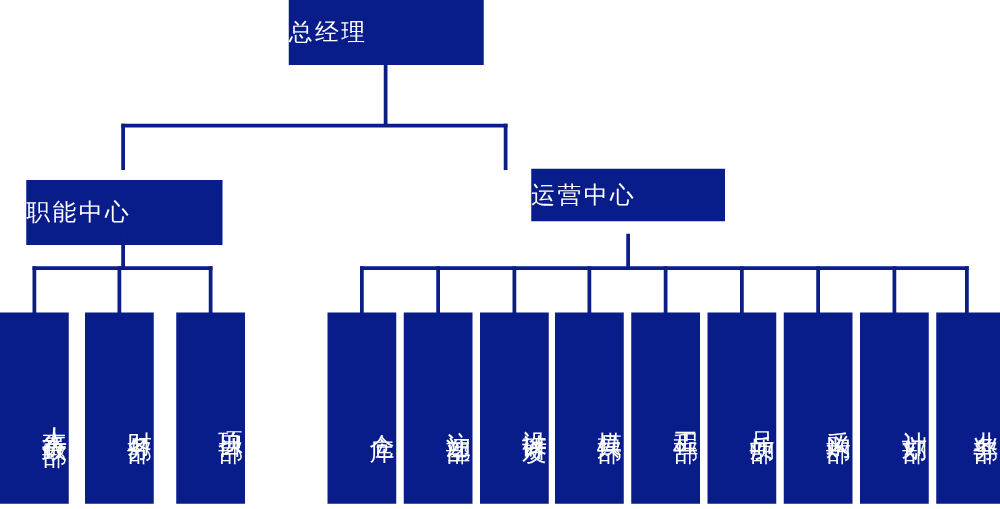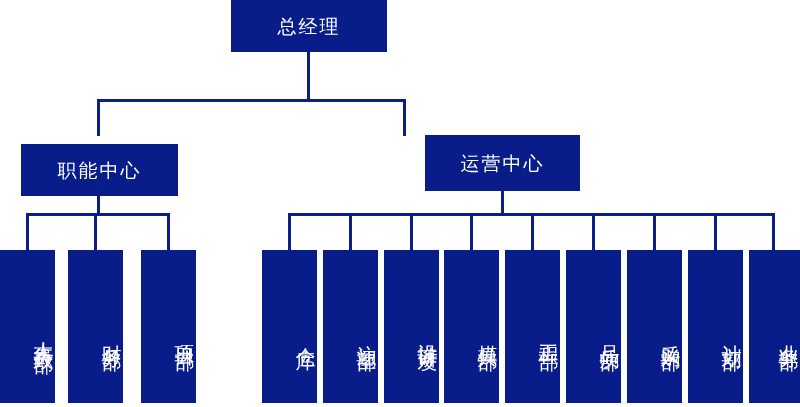--- a/index.html
+++ b/index.html
@@ -16,21 +16,21 @@
     height: 407px;
     background: #ffffff;
     overflow: hidden;
   }
   .node {
     position: absolute;
     background: #081C8A;
     color: #ffffff;
     display: flex;
     align-items: center;
-    justify-content: center;
+    justify-content: flex-start;
     box-sizing: border-box;
     line-height: 1.18;
   }
   .node-h {
     font-size: 19px;
     letter-spacing: 2px;
   }
   .node-v {
     font-size: 20px;
     writing-mode: vertical-rl;
@@ -60,21 +60,21 @@
 
   <div class="conn h-line" style="left:97px; top:99px; width:309px; height:3px;"></div>
 
   <div class="conn v-line" style="left:97px; top:99px; width:3px; height:37px;"></div>
 
   <div class="conn v-line" style="left:403px; top:99px; width:3px; height:37px;"></div>
 
   <div class="node node-h" style="left:21px; top:144px; width:157px; height:52px;">
     <span>职能中心</span>
   </div>
-  <div class="node node-h" style="left:425px; top:135px; width:155px; height:56px;">
+  <div class="node node-h" style="left:425px; top:135px; width:155px; height:42px;">
     <span>运营中心</span>
   </div>
 
   <div class="conn v-line" style="left:97px; top:187px; width:3px; height:28px;"></div>
   <div class="conn h-line" style="left:26px; top:213px; width:144px; height:3px;"></div>
   <div class="conn v-line" style="left:26px; top:213px; width:3px; height:38px;"></div>
   <div class="conn v-line" style="left:94px; top:213px; width:3px; height:38px;"></div>
   <div class="conn v-line" style="left:167px; top:213px; width:3px; height:38px;"></div>
 
   <div class="node node-v" style="left:0px; top:250px; width:55px; height:153px;">

